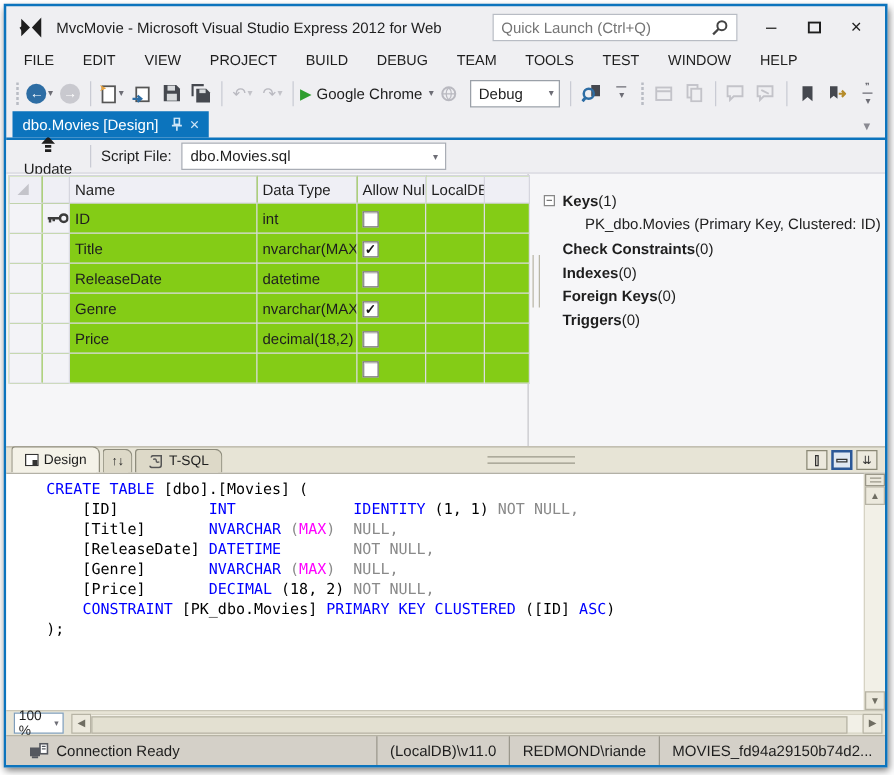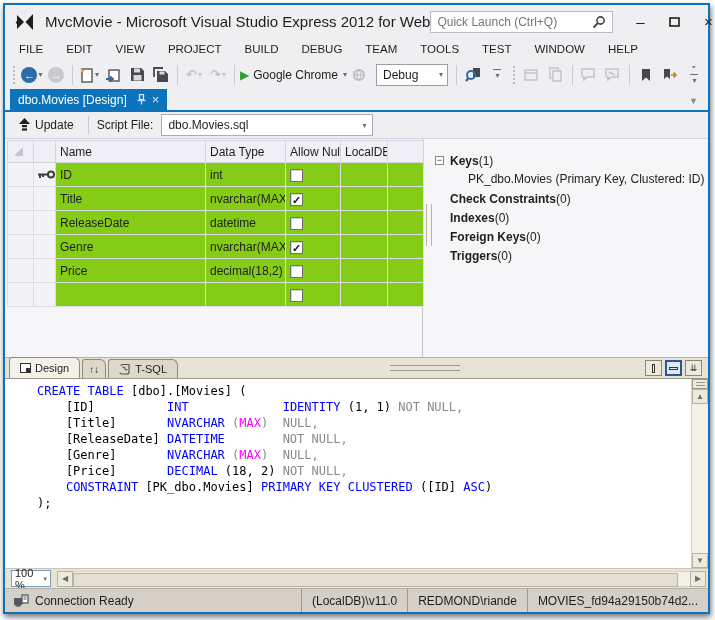--- a/index.html
+++ b/index.html
@@ -4,21 +4,21 @@
 <style>
   * { margin:0; padding:0; box-sizing:border-box; }
   html,body { width:715px; height:620px; overflow:hidden; background:#fff;
     font-family:"Liberation Sans", sans-serif; }
   .win { position:absolute; left:3px; top:3px; width:707px; height:611px;
     border:2px solid #0c74bd; background:#efeff2; display:flex; flex-direction:column;
     box-shadow:1px 3px 6px rgba(0,0,0,.55); }
 
   
   .titlebar { height:33px; display:flex; align-items:center; padding:0 6px 0 10px; flex:none; }
-  .title-text { font-size:15px; color:#1e1e1e; margin-left:10px; white-space:nowrap; }
+  .title-text { font-size:12px; color:#1e1e1e; margin-left:10px; white-space:nowrap; }
   .quick { margin-left:auto; width:196px; height:22px; background:#fff; border:1px solid #b8bcc4;
     display:flex; align-items:center; padding:0 6px; }
   .quick input { border:none; outline:none; flex:1; font-size:12px; color:#777;
     font-family:"Liberation Sans", sans-serif; background:transparent; }
   .winbtns { display:flex; margin-left:10px; }
   .wbtn { width:34px; height:26px; display:flex; align-items:center; justify-content:center;
     font-size:15px; color:#1e1e1e; cursor:default; }
 
   
   .menubar { height:22px; display:flex; align-items:center; padding-left:14px; flex:none; }
@@ -49,21 +49,21 @@
   .doc-tab { height:21px; background:#0c74bd; color:#fff; display:flex; align-items:center;
     padding:0 8px; font-size:12px; white-space:nowrap; }
   .doc-tab .tabicons { display:flex; align-items:center; margin-left:10px; gap:6px; }
   .doc-tab .close { font-size:13px; color:#cfe6f7; line-height:1; }
   .strip-caret { position:absolute; right:10px; bottom:4px; font-size:9px; color:#8a8a92; }
   .blue-line { height:2px; background:#0c74bd; flex:none; }
 
   
   .dtoolbar { height:27px; display:flex; align-items:center; padding-left:8px; flex:none;
     border-bottom:1px solid #d2d2da; background:#efeff2; }
-  .upd { display:flex; align-items:center; gap:5px; font-size:12px; color:#1e1e1e; padding:2px 6px; }
+  .upd { display:flex; align-items:center; gap:5px; font-size:12px; color:#1e1e1e; padding:2px 6px;flex-direction:column; }
   .dsep { width:1px; height:18px; background:#c9cbd4; margin:0 8px; }
   .dlabel { font-size:12px; color:#1e1e1e; margin-right:8px; }
   .sfcombo { width:212px; height:22px; background:#fff; border:1px solid #a9adb5; display:flex;
     align-items:center; font-size:12px; color:#1e1e1e; padding:0 6px; }
   .sfcombo .caret { margin-left:auto; }
 
   
   .main { flex:1; display:flex; background:#f6f6f8; position:relative; overflow:hidden; }
   .left-pane { width:418px; flex:none; border-right:1px solid #c6c6ca; position:relative; }
   .splitter-v { position:absolute; left:421px; top:65px; height:42px; width:6px;
@@ -132,21 +132,21 @@
   .hscroll { flex:1; height:16px; display:flex; align-items:center; }
   .hbtn { width:16px; height:16px; background:#ece9dd; border:1px solid #b6b3a4; font-size:8px;
     color:#6f6d62; display:flex; align-items:center; justify-content:center; flex:none; }
   .htrack { flex:1; height:16px; background:#f2f0e7; border-top:1px solid #d6d3c4;
     border-bottom:1px solid #d6d3c4; }
   .hthumb { height:14px; margin-top:1px; width:98%; background:#e3e0d1; border:1px solid #b6b3a4; }
 
   
   .statusrow { height:24px; background:#d4d0c8; display:flex; align-items:center; font-size:12px;
     color:#1e1e1e; flex:none; border-top:1px solid #b6b3a4; }
-  .statusrow .conn { display:flex; align-items:center; gap:6px; padding-left:8px; }
+  .statusrow .conn { display:flex; align-items:center; gap:6px; padding-left:18px; }
   .segs { margin-left:auto; display:flex; height:100%; }
   .seg { border-left:1px solid #9a978c; display:flex; align-items:center; padding:0 10px;
     white-space:nowrap; }
   .readybar { height:22px; background:#0c74bd; color:#fff; display:flex; align-items:center;
     font-size:12px; padding-left:8px; flex:none; position:relative; }
   .rgrip { position:absolute; right:2px; bottom:2px; width:12px; height:12px;
     background:
       radial-gradient(circle at 10px 10px,#7fb2d9 1.5px,transparent 2px),
       radial-gradient(circle at 10px 5px,#7fb2d9 1.5px,transparent 2px),
       radial-gradient(circle at 5px 10px,#7fb2d9 1.5px,transparent 2px); }

